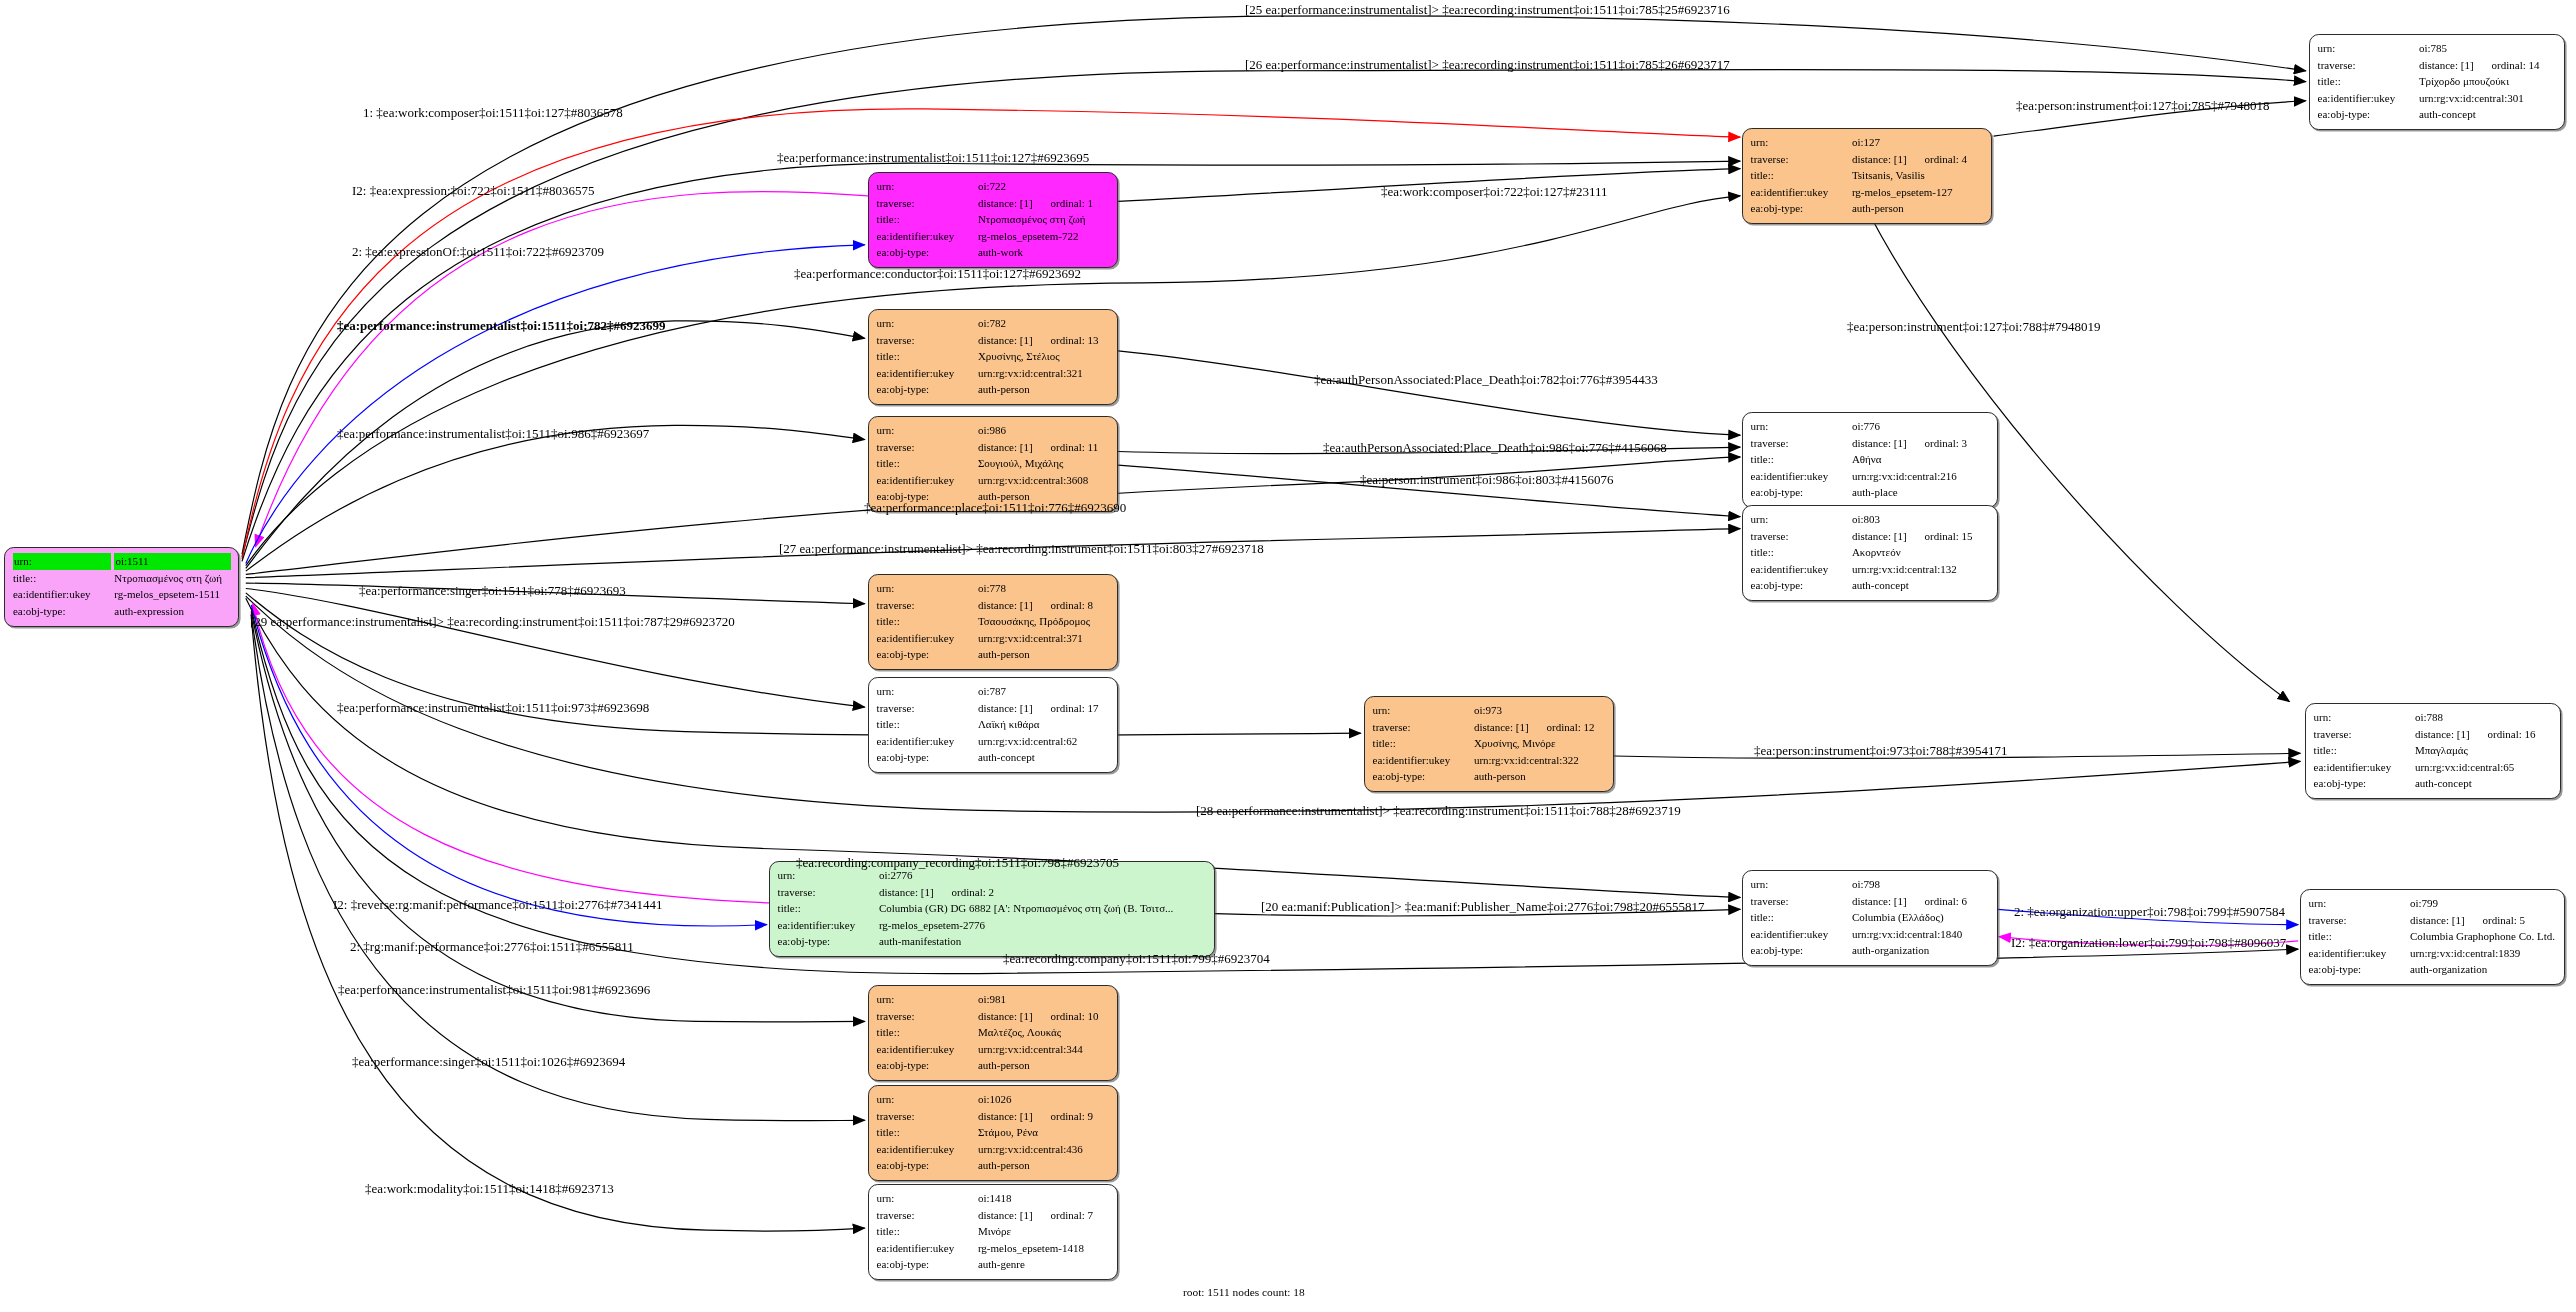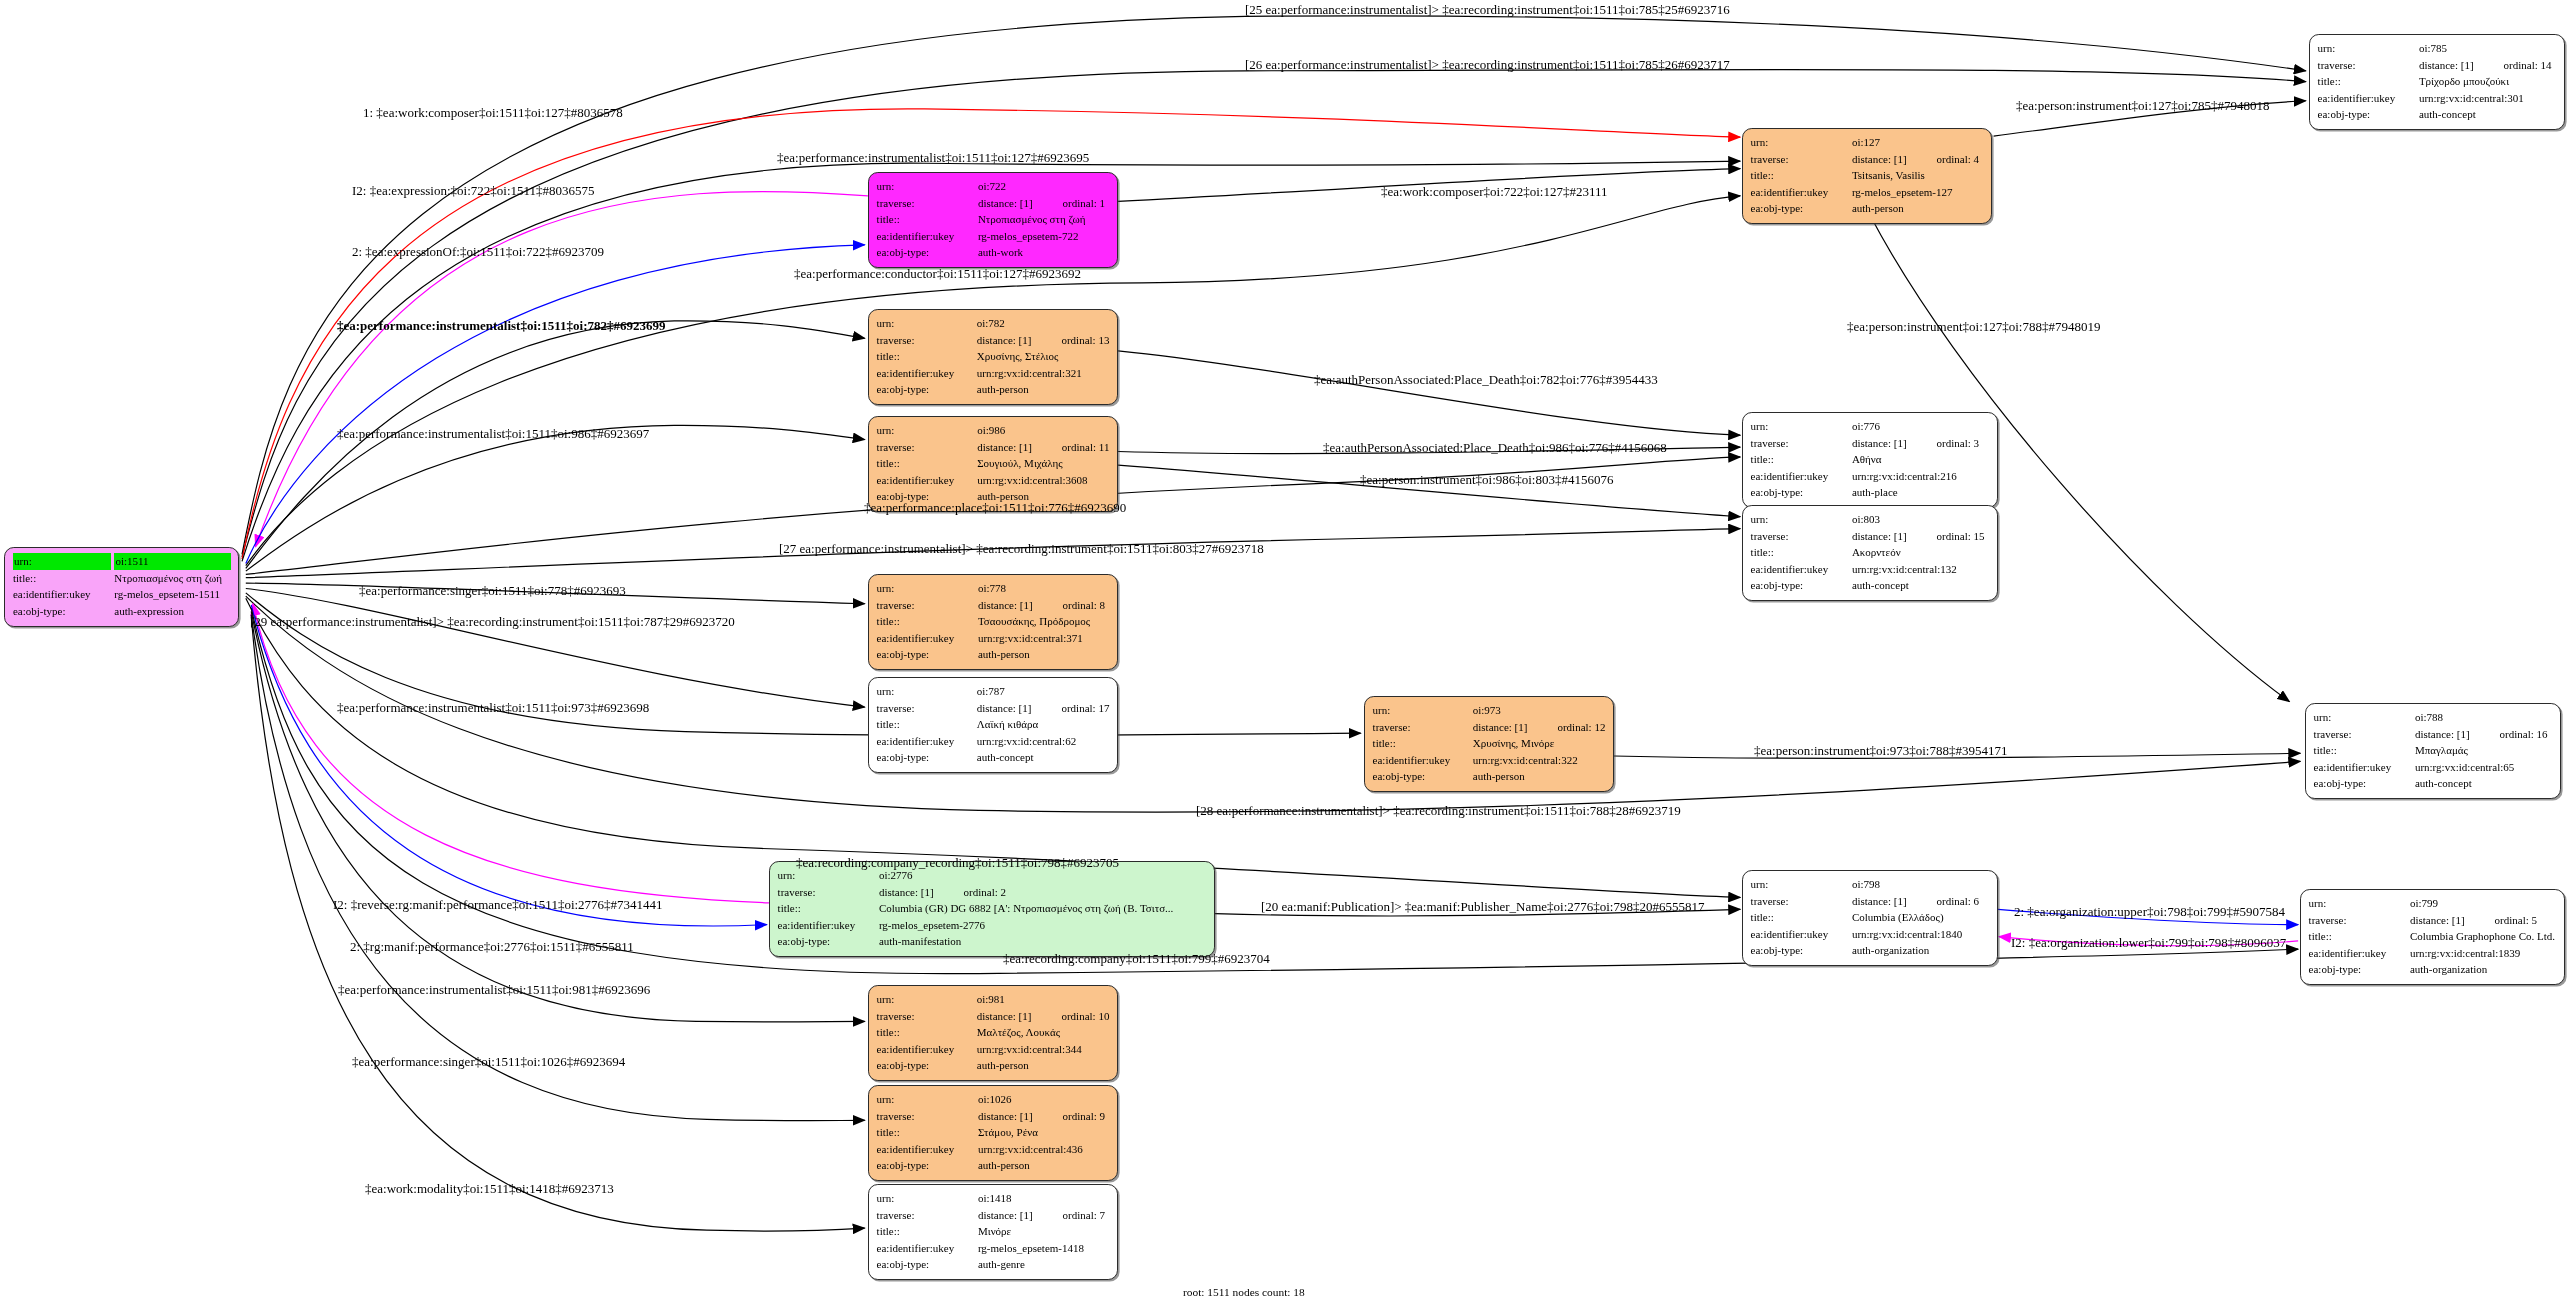--- a/index.html
+++ b/index.html
@@ -8,21 +8,21 @@
   svg#edges{position:absolute;left:0;top:0;width:2576px;height:1313px;overflow:visible;}
 
   .node{position:absolute;box-sizing:border-box;border:1.4px solid #2b2b2b;border-radius:9.8px;
         background:#ffffff;padding:5.4px 7.6px 6.5px 7.6px;
         box-shadow:1.6px 1.6px 0 rgba(70,70,70,.55);}
   .node table{border-collapse:collapse;width:100%;}
   .node td{font-size:11px;line-height:1.5;white-space:nowrap;padding:0;vertical-align:top;color:#000;}
   .node td.k{width:98px;padding-right:3.3px;}
   .node td.v{}
   .node .sub{display:inline-block;}
-  .node .ord{padding-left:30px;}
+  .node .ord{padding-left:18px;}
   .hl{background:#00e800;display:block;padding:0 1.1px;}
 
   .elabel{position:absolute;font-size:13px;color:#000;white-space:nowrap;
           font-family:"Liberation Serif","DejaVu Serif",serif;}
   .caption{position:absolute;font-size:11.4px;color:#000;white-space:nowrap;}
 </style>
 </head>
 <body>
 
 <div id="canvas">

